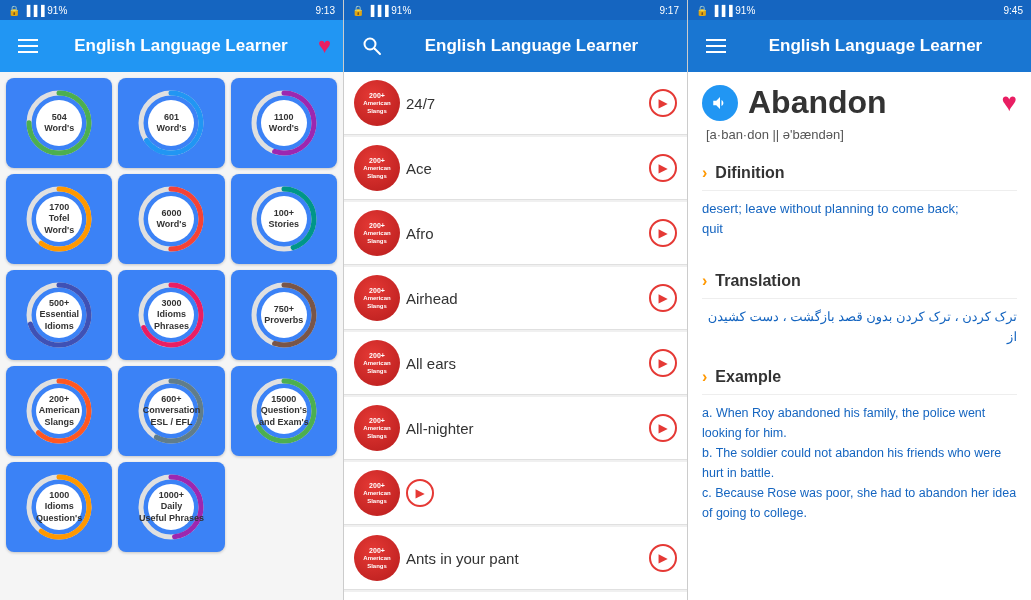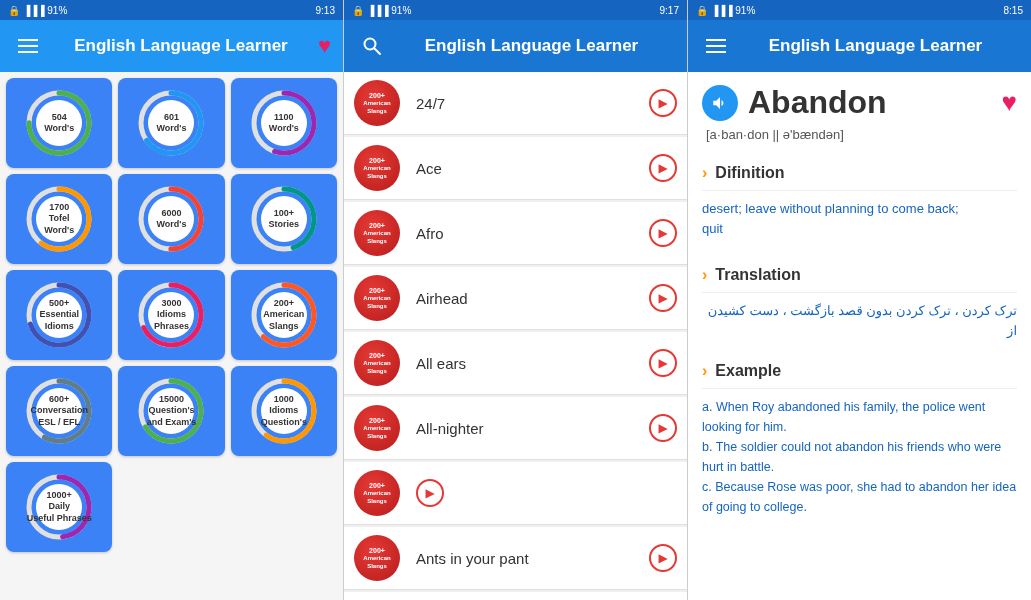--- a/index.html
+++ b/index.html
@@ -145,21 +145,21 @@
     }
 
     .list-item-row {
       display: flex;
       align-items: center;
       padding: 8px 10px;
       border-bottom: 1px solid #e0e0e0;
       background: white;
       margin-bottom: 2px;
       cursor: pointer;
-      gap: 16px;
+      gap: 6px;
     }
 
     .badge-circle {
       width: 46px;
       height: 46px;
       border-radius: 50%;
       background: radial-gradient(circle at 40% 35%, #e53935, #b71c1c);
       display: flex;
       align-items: center;
       justify-content: center;
@@ -251,21 +251,21 @@
 
     .section-title {
       font-size: 16px;
       font-weight: bold;
       color: #333;
     }
 
     .definition-text {
       font-size: 13px;
       color: #1565C0;
-      margin-bottom: 20px;
+      margin-bottom: 26px;
       line-height: 1.5;
     }
 
     .translation-text {
       font-size: 13px;
       color: #1565C0;
       margin-bottom: 14px;
       direction: rtl;
       text-align: right;
       line-height: 1.5;
@@ -407,20 +407,31 @@
       </svg>
       <div class="circle-text" style="position:relative;z-index:2;font-size:9px;line-height:1.25;color:#333;text-align:center;white-space:pre-line;">3000
 Idioms
 Phrases</div>
     </div>
   </div>
         <div class="grid-item">
     <div class="circle-item" style="width:74px;height:74px;">
       <svg class="circle-svg" viewBox="0 0 74 74">
         <circle cx="37" cy="37" r="30" fill="none" stroke="#e0e0e0" stroke-width="5"></circle>
+        <circle cx="37" cy="37" r="30" fill="none" stroke="#795548" stroke-width="5" stroke-dasharray="103.67255756846318 188.49555921538757" stroke-dashoffset="0" transform="rotate(-90 37 37)" stroke-linecap="round"></circle>
+        <circle cx="37" cy="37" r="23" fill="white"></circle>
+      </svg>
+      <div class="circle-text" style="position:relative;z-index:2;font-size:9px;line-height:1.25;color:#333;text-align:center;white-space:pre-line;">750+
+Proverbs</div>
+    </div>
+  </div>
+        <div class="grid-item">
+    <div class="circle-item" style="width:74px;height:74px;">
+      <svg class="circle-svg" viewBox="0 0 74 74">
+        <circle cx="37" cy="37" r="30" fill="none" stroke="#e0e0e0" stroke-width="5"></circle>
         <circle cx="37" cy="37" r="30" fill="none" stroke="#FF5722" stroke-width="5" stroke-dasharray="116.8672467135403 188.49555921538757" stroke-dashoffset="0" transform="rotate(-90 37 37)" stroke-linecap="round"></circle>
         <circle cx="37" cy="37" r="23" fill="white"></circle>
       </svg>
       <div class="circle-text" style="position:relative;z-index:2;font-size:9px;line-height:1.25;color:#333;text-align:center;white-space:pre-line;">200+
 American
 Slangs</div>
     </div>
   </div>
         <div class="grid-item">
     <div class="circle-item" style="width:74px;height:74px;">
@@ -571,21 +582,21 @@
       </div>
   </div>
 
   <div class="panel panel-right">
     <div class="status-bar-panel">
       <div class="left">
         <span>🔒</span>
         <span>▐▐▐</span>
         <span>91%</span>
       </div>
-      <div>8:15</div>
+      <div>9:45</div>
     </div>
     <div class="app-bar app-bar-blue2">
       <div class="icon-btn">
         <svg width="20" height="20" viewBox="0 0 20 20">
             <rect y="3" width="20" height="2" fill="white"></rect>
             <rect y="9" width="20" height="2" fill="white"></rect>
             <rect y="15" width="20" height="2" fill="white"></rect>
           </svg>
       </div>
       <div class="title">English Language Learner</div>

